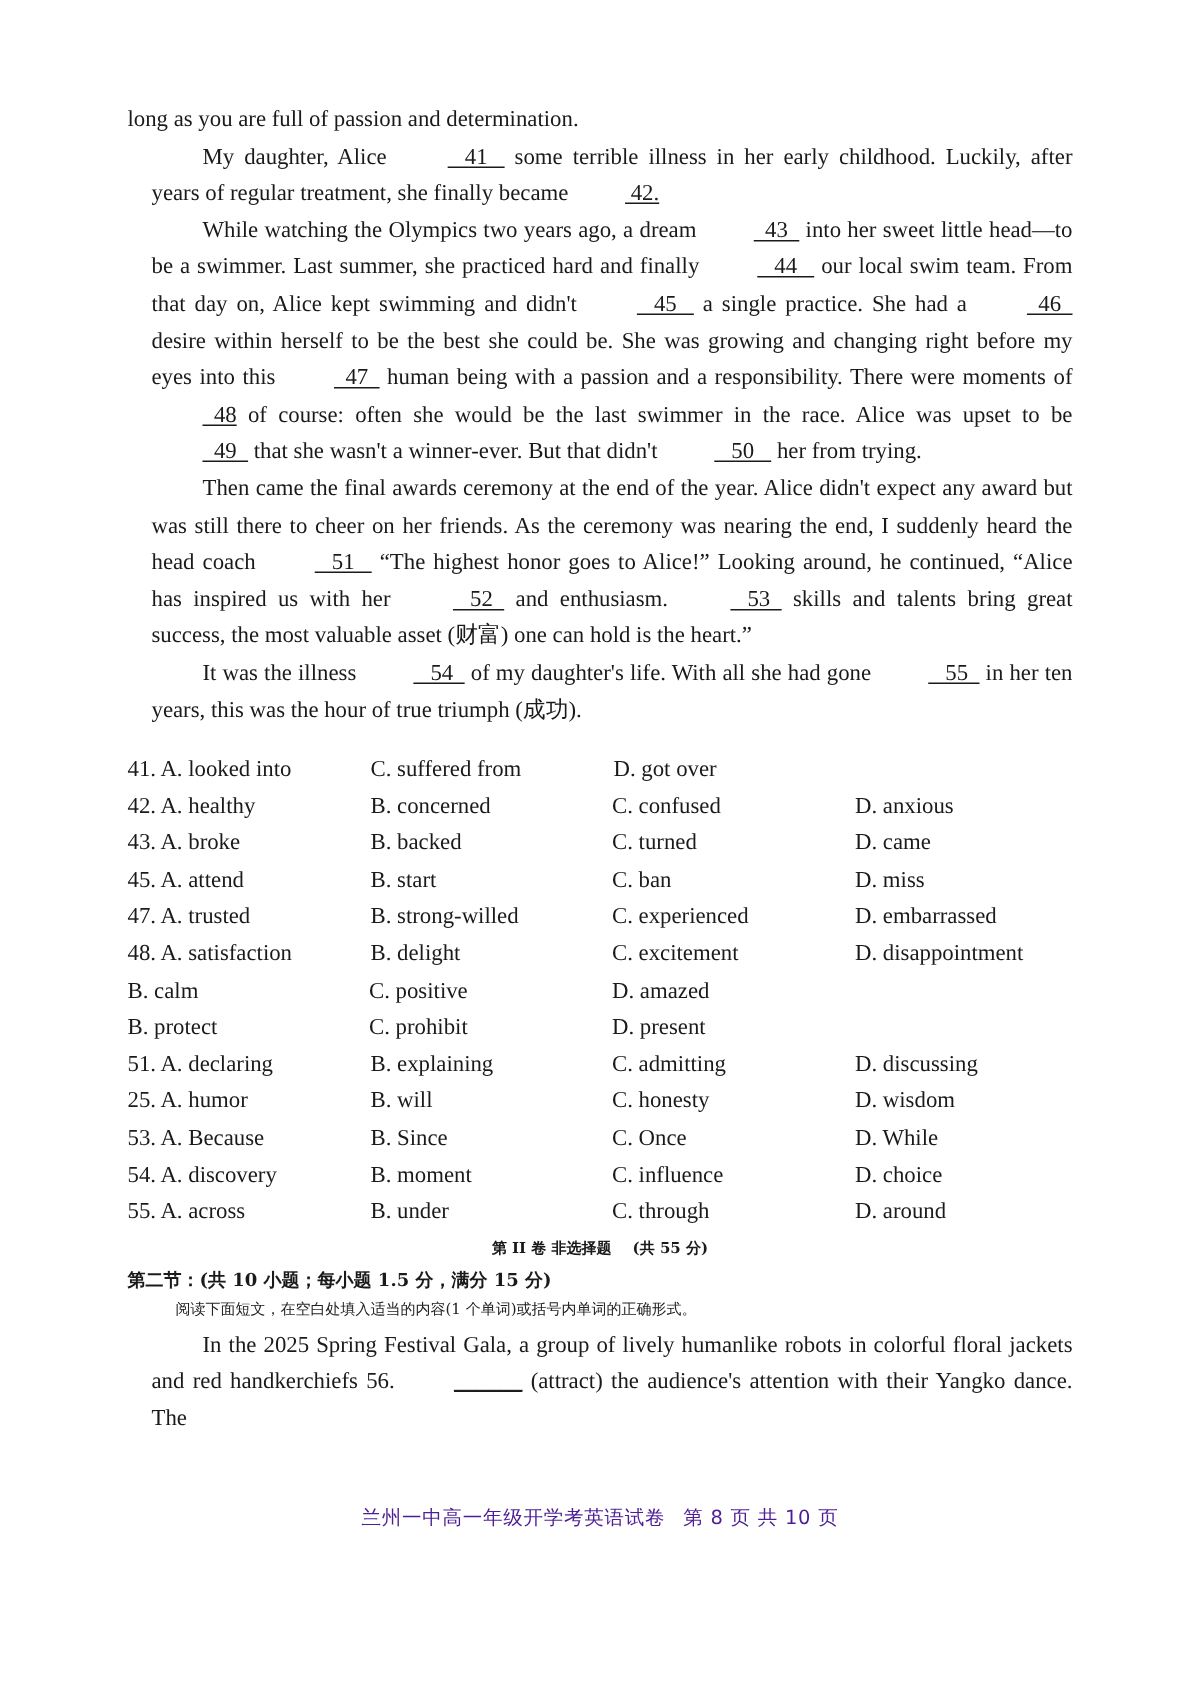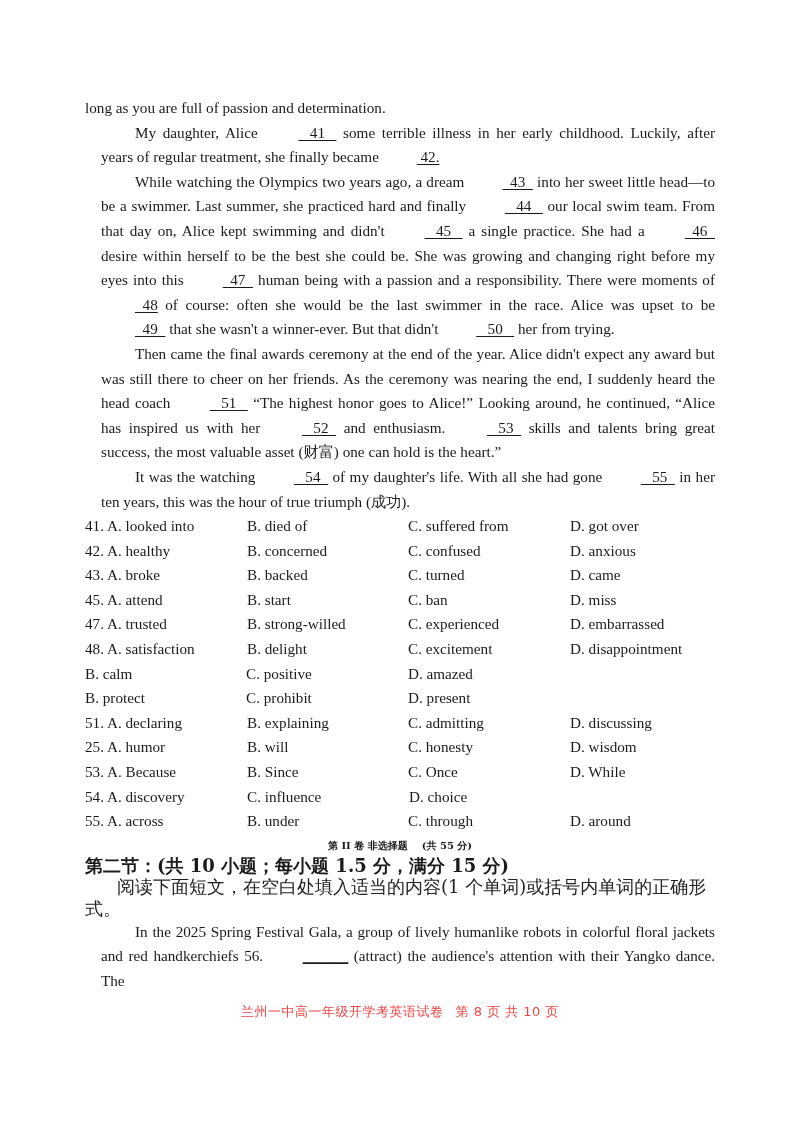--- a/index.html
+++ b/index.html
@@ -2,74 +2,73 @@
 <html><head>
   <meta charset="utf-8">
   <style>
     html, body { margin: 0; padding: 0; background: #ffffff; }
     body {
       width: 800px; height: 1130px; position: relative; overflow: hidden;
       font-family: "Liberation Serif", "DejaVu Serif", serif;
       color: #1a1a1a;
     }
     .page {
-      position: absolute; left: 85px; top: 96px; width: 630px;
+      position: absolute; left: 85px; top: 68px; width: 630px;
       font-size: 15.2px; line-height: 24.6px;
     }
     .p { margin: 0; text-align: justify; text-align-last: left; }
     .p.indent { text-indent: 34px; margin-left: 16px; }
     .blank {
       display: inline-block; text-decoration: underline; text-underline-offset: 2px;
       white-space: pre;
     }
-    .options { margin-top: 0; }
+    .options { margin-top: 15px; }
     .opt-row { display: flex; height: 24.6px; align-items: center; }
     .opt-row span { display: inline-block; white-space: nowrap; }
     .c0 { width: 162px; }
     .c1 { width: 161px; }
     .c2 { width: 162px; }
     .c3 { width: 145px; }
     .section-title {
       text-align: center; font-family: "DejaVu Serif", serif; font-weight: bold;
       font-size: 10px; line-height: 21px; margin-top: 1px;
     }
     .section-title .gap { display: inline-block; width: 14px; }
     .subhead {
-      font-family: "DejaVu Serif", serif; font-weight: bold; font-size: 18px; line-height: 20px;
+      font-family: "DejaVu Serif", serif; font-weight: bold; font-size: 12px; line-height: 20px;
     }
     .instr {
-      font-family: "DejaVu Serif", serif; font-size: 18px; line-height: 22px;
+      font-family: "DejaVu Serif", serif; font-size: 10px; line-height: 22px;
       text-indent: 32px; color: #222;
     }
     .footer {
       position: absolute; top: 1003px; left: 0; width: 800px; text-align: center;
-      font-family: "DejaVu Sans", sans-serif; font-size: 13px; color: #ef4444;
+      font-family: "DejaVu Sans", sans-serif; font-size: 13px; color: #4c1d95;
       letter-spacing: 0.5px;
     }
     .footer .sp { display: inline-block; width: 12px; }
   </style>
 </head>
 <body>
 
 <div class="page">
 
   <p class="p"><span>long as you are full of passion and determination.</span></p>
 
   <p class="p indent"><span>My daughter, Alice </span><span class="blank">   41   </span><span> some terrible illness in her early childhood. Luckily, after years of regular treatment, she finally became </span><span class="blank"> 42.</span></p>
 
   <p class="p indent"><span>While watching the Olympics two years ago, a dream </span><span class="blank">  43  </span><span> into her sweet little head—to be a swimmer. Last summer, she practiced hard and finally </span><span class="blank">   44   </span><span> our local swim team. From that day on, Alice kept swimming and didn't </span><span class="blank">   45   </span><span> a single practice. She had a </span><span class="blank">  46  </span><span> desire within herself to be the best she could be. She was growing and changing right before my eyes into this </span><span class="blank">  47  </span><span> human being with a passion and a responsibility. There were moments of </span><span class="blank">  48</span><span> of course: often she would be the last swimmer in the race. Alice was upset to be </span><span class="blank">  49  </span><span> that she wasn't a winner-ever. But that didn't </span><span class="blank">   50   </span><span> her from trying.</span></p>
 
   <p class="p indent"><span>Then came the final awards ceremony at the end of the year. Alice didn't expect any award but was still there to cheer on her friends. As the ceremony was nearing the end, I suddenly heard the head coach </span><span class="blank">   51   </span><span> “The highest honor goes to Alice!” Looking around, he continued, “Alice has inspired us with her </span><span class="blank">   52  </span><span> and enthusiasm. </span><span class="blank">   53  </span><span> skills and talents bring great success, the most valuable asset (财富) one can hold is the heart.”</span></p>
 
-  <p class="p indent"><span>It was the watching </span><span class="blank">   54  </span><span> of my daughter's life. With all she had gone </span><span class="blank">   55  </span><span> in her ten years, this was the hour of true triumph (成功).</span></p>
+  <p class="p indent"><span>It was the illness </span><span class="blank">   54  </span><span> of my daughter's life. With all she had gone </span><span class="blank">   55  </span><span> in her ten years, this was the hour of true triumph (成功).</span></p>
 
   <div class="options">
     <div class="opt-row">
         <span class="c0">41. A. looked into</span>
-        <span class="c1">B. died of</span>
         <span class="c2">C. suffered from</span>
         <span class="c3">D. got over</span>
       </div>
     <div class="opt-row">
         <span class="c0">42. A. healthy</span>
         <span class="c1">B. concerned</span>
         <span class="c2">C. confused</span>
         <span class="c3">D. anxious</span>
       </div>
     <div class="opt-row">
@@ -119,20 +118,21 @@
         <span class="c3">D. wisdom</span>
       </div>
     <div class="opt-row">
         <span class="c0">53. A. Because</span>
         <span class="c1">B. Since</span>
         <span class="c2">C. Once</span>
         <span class="c3">D. While</span>
       </div>
     <div class="opt-row">
         <span class="c0">54. A. discovery</span>
+        <span class="c1">B. moment</span>
         <span class="c2">C. influence</span>
         <span class="c3">D. choice</span>
       </div>
     <div class="opt-row">
         <span class="c0">55. A. across</span>
         <span class="c1">B. under</span>
         <span class="c2">C. through</span>
         <span class="c3">D. around</span>
       </div>
   </div>

